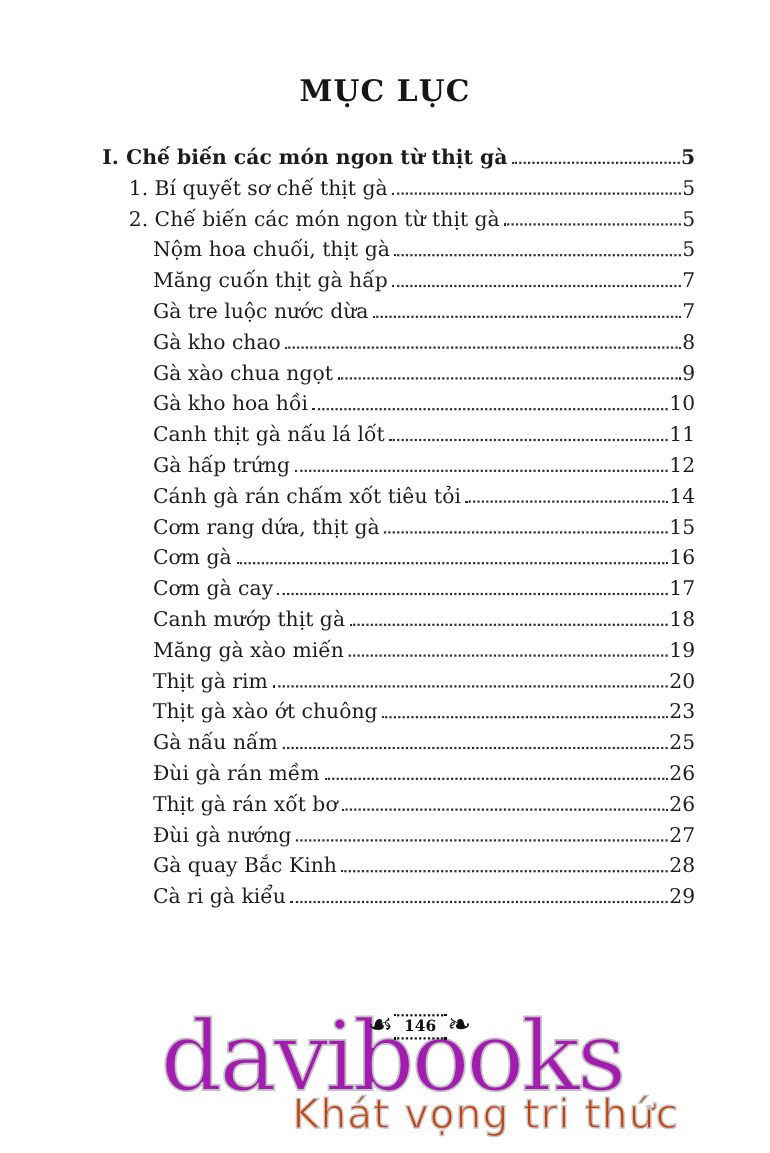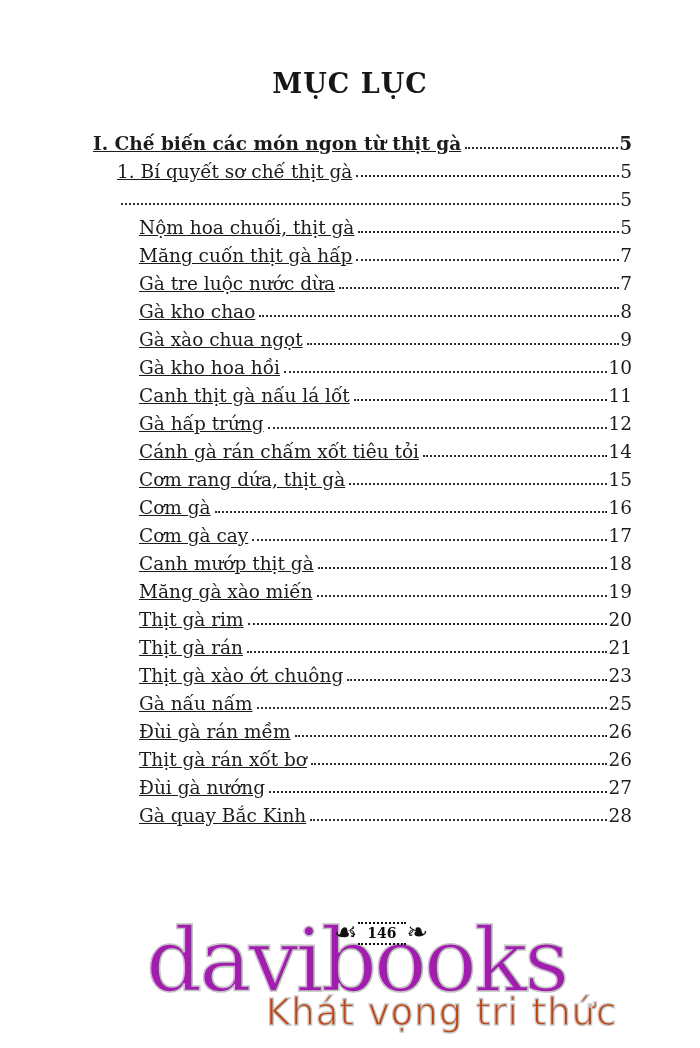--- a/index.html
+++ b/index.html
@@ -37,21 +37,21 @@
   .toc-row {
     display: flex;
     align-items: flex-end;
     height: 28px;
     font-size: 18.5px;
     line-height: 1.15;
   }
   .toc-row.bold { font-weight: bold; }
   .toc-row.level-1 { padding-left: 24px; }
   .toc-row.level-2 { padding-left: 46px; }
-  .toc-label { white-space: nowrap; text-decoration: underline; }
+  .toc-label { white-space: nowrap; }
   .toc-dots {
     flex: 1;
     min-width: 12px;
     margin: 0 1px 5px 4px;
     border-bottom: 2.4px dotted #2d2d2d;
   }
   .toc-page { white-space: nowrap; }
 
   
   .page-badge {
@@ -124,20 +124,21 @@
         <span class="toc-label">I. Chế biến các món ngon từ thịt gà</span>
         <span class="toc-dots"></span>
         <span class="toc-page">5</span>
       </div>
       <div class="toc-row level-1">
         <span class="toc-label">1. Bí quyết sơ chế thịt gà</span>
         <span class="toc-dots"></span>
         <span class="toc-page">5</span>
       </div>
       <div class="toc-row level-1">
+        <span class="toc-label">2. Chế biến các món ngon từ thịt gà</span>
         <span class="toc-dots"></span>
         <span class="toc-page">5</span>
       </div>
       <div class="toc-row level-2">
         <span class="toc-label">Nộm hoa chuối, thịt gà</span>
         <span class="toc-dots"></span>
         <span class="toc-page">5</span>
       </div>
       <div class="toc-row level-2">
         <span class="toc-label">Măng cuốn thịt gà hấp</span>
@@ -203,25 +204,20 @@
         <span class="toc-label">Măng gà xào miến</span>
         <span class="toc-dots"></span>
         <span class="toc-page">19</span>
       </div>
       <div class="toc-row level-2">
         <span class="toc-label">Thịt gà rim</span>
         <span class="toc-dots"></span>
         <span class="toc-page">20</span>
       </div>
       <div class="toc-row level-2">
-        <span class="toc-label">Thịt gà rán</span>
-        <span class="toc-dots"></span>
-        <span class="toc-page">21</span>
-      </div>
-      <div class="toc-row level-2">
         <span class="toc-label">Thịt gà xào ớt chuông</span>
         <span class="toc-dots"></span>
         <span class="toc-page">23</span>
       </div>
       <div class="toc-row level-2">
         <span class="toc-label">Gà nấu nấm</span>
         <span class="toc-dots"></span>
         <span class="toc-page">25</span>
       </div>
       <div class="toc-row level-2">
@@ -236,20 +232,25 @@
       </div>
       <div class="toc-row level-2">
         <span class="toc-label">Đùi gà nướng</span>
         <span class="toc-dots"></span>
         <span class="toc-page">27</span>
       </div>
       <div class="toc-row level-2">
         <span class="toc-label">Gà quay Bắc Kinh</span>
         <span class="toc-dots"></span>
         <span class="toc-page">28</span>
+      </div>
+      <div class="toc-row level-2">
+        <span class="toc-label">Cà ri gà kiểu</span>
+        <span class="toc-dots"></span>
+        <span class="toc-page">29</span>
       </div>
     </div>
 
   <div class="page-badge">
     <span class="badge-ornament left">☙</span>
     <span class="badge-box">146</span>
     <span class="badge-ornament right">❧</span>
   </div>
 
 </div>

